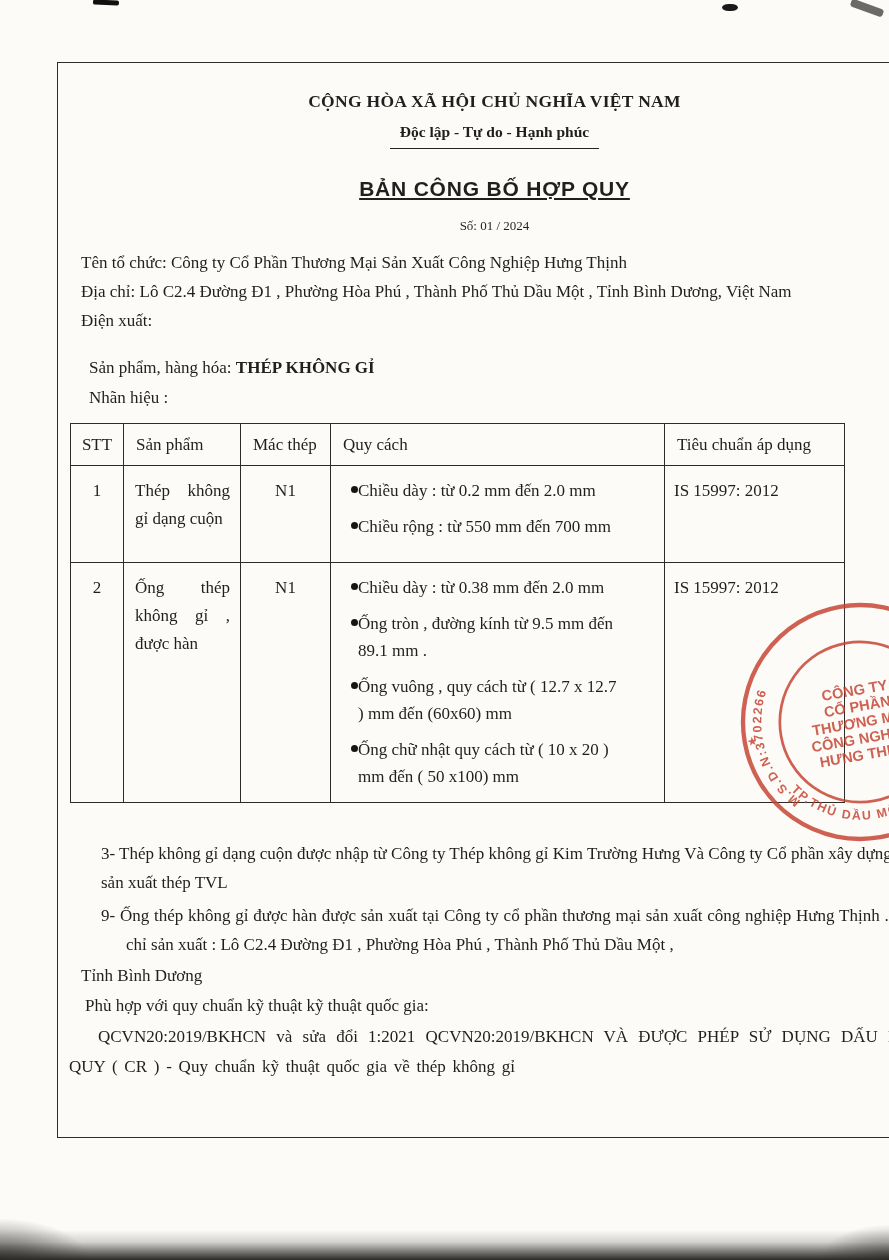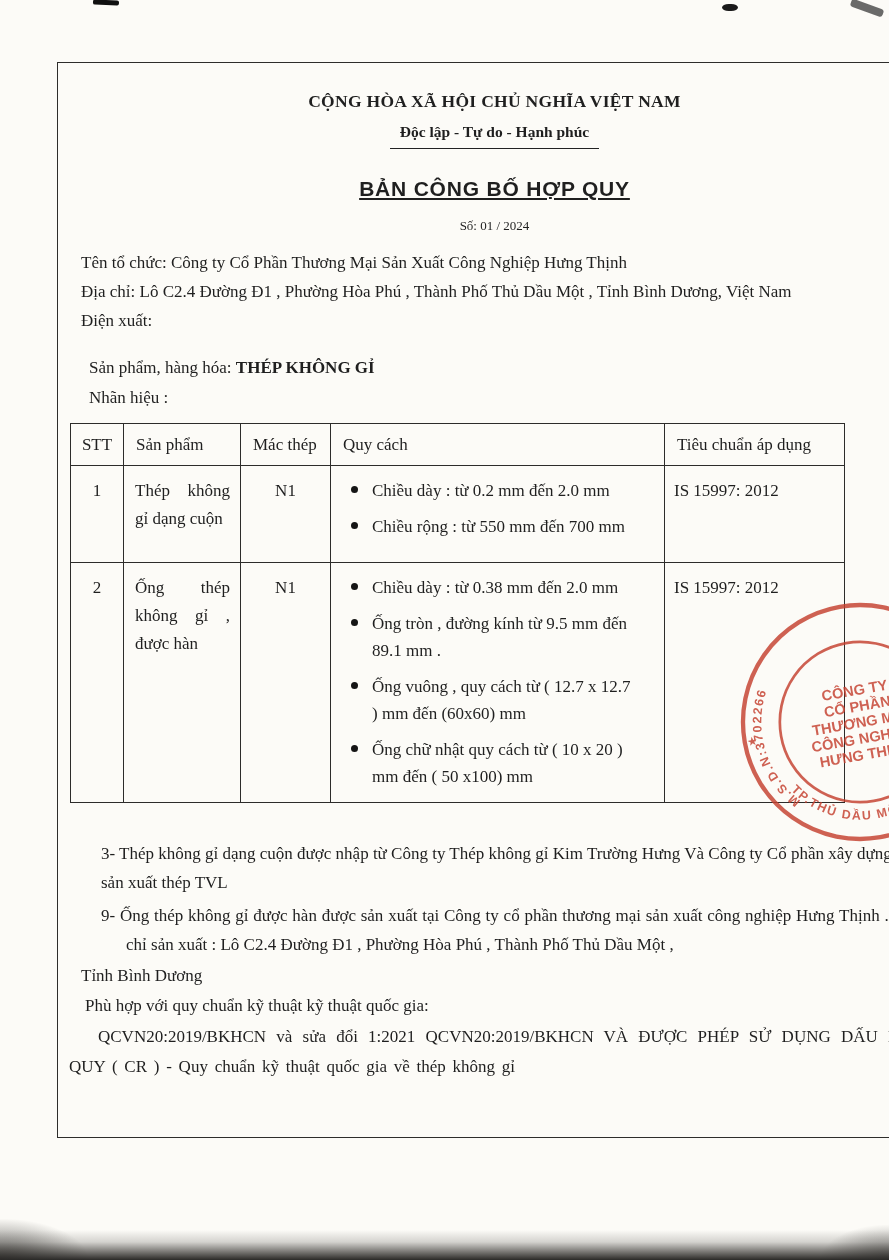--- a/index.html
+++ b/index.html
@@ -46,21 +46,21 @@
   col.c-stt { width:53px; } col.c-sp { width:117px; } col.c-mt { width:90px; } col.c-qc { width:334px; } col.c-tc { width:180px; }
   thead th { height:42px; vertical-align:middle; padding-left:12px; }
   thead th.center { text-align:center; padding-left:0; }
   td { padding-top:11px; }
   td.cell-stt { text-align:center; height:97px; }
   td.cell-sp { padding-left:11px; padding-right:10px; text-align:justify; }
   td.cell-mt { text-align:center; }
   td.cell-qc { padding-left:20px; }
   td.cell-tc { padding-left:9px; }
   tr.row-2 td.cell-stt { height:240px; }
-  .bullet-item { display:flex; gap:14px; margin-bottom:9px; }
+  .bullet-item { display:flex; margin-bottom:9px; }
   .dot { flex:0 0 auto; width:7px; height:7px; border-radius:50%; background:#151515; margin-top:9px; }
   .bullet-text { display:block; max-width:262px; line-height:27px; }
 
   .notes { margin-top:36px; }
   .note-1 { margin-left:36px; margin-right:6px; line-height:29px; }
   .note-2 { margin-left:36px; margin-right:6px; margin-top:4px; line-height:29px;
             padding-left:25px; text-indent:-25px; text-align:justify; }
   .province { margin-left:16px; margin-top:3px; }
   .conformity { margin-left:20px; margin-top:2px; }
   .regulation { margin-left:4px; margin-right:2px; margin-top:2px; text-indent:29px;

